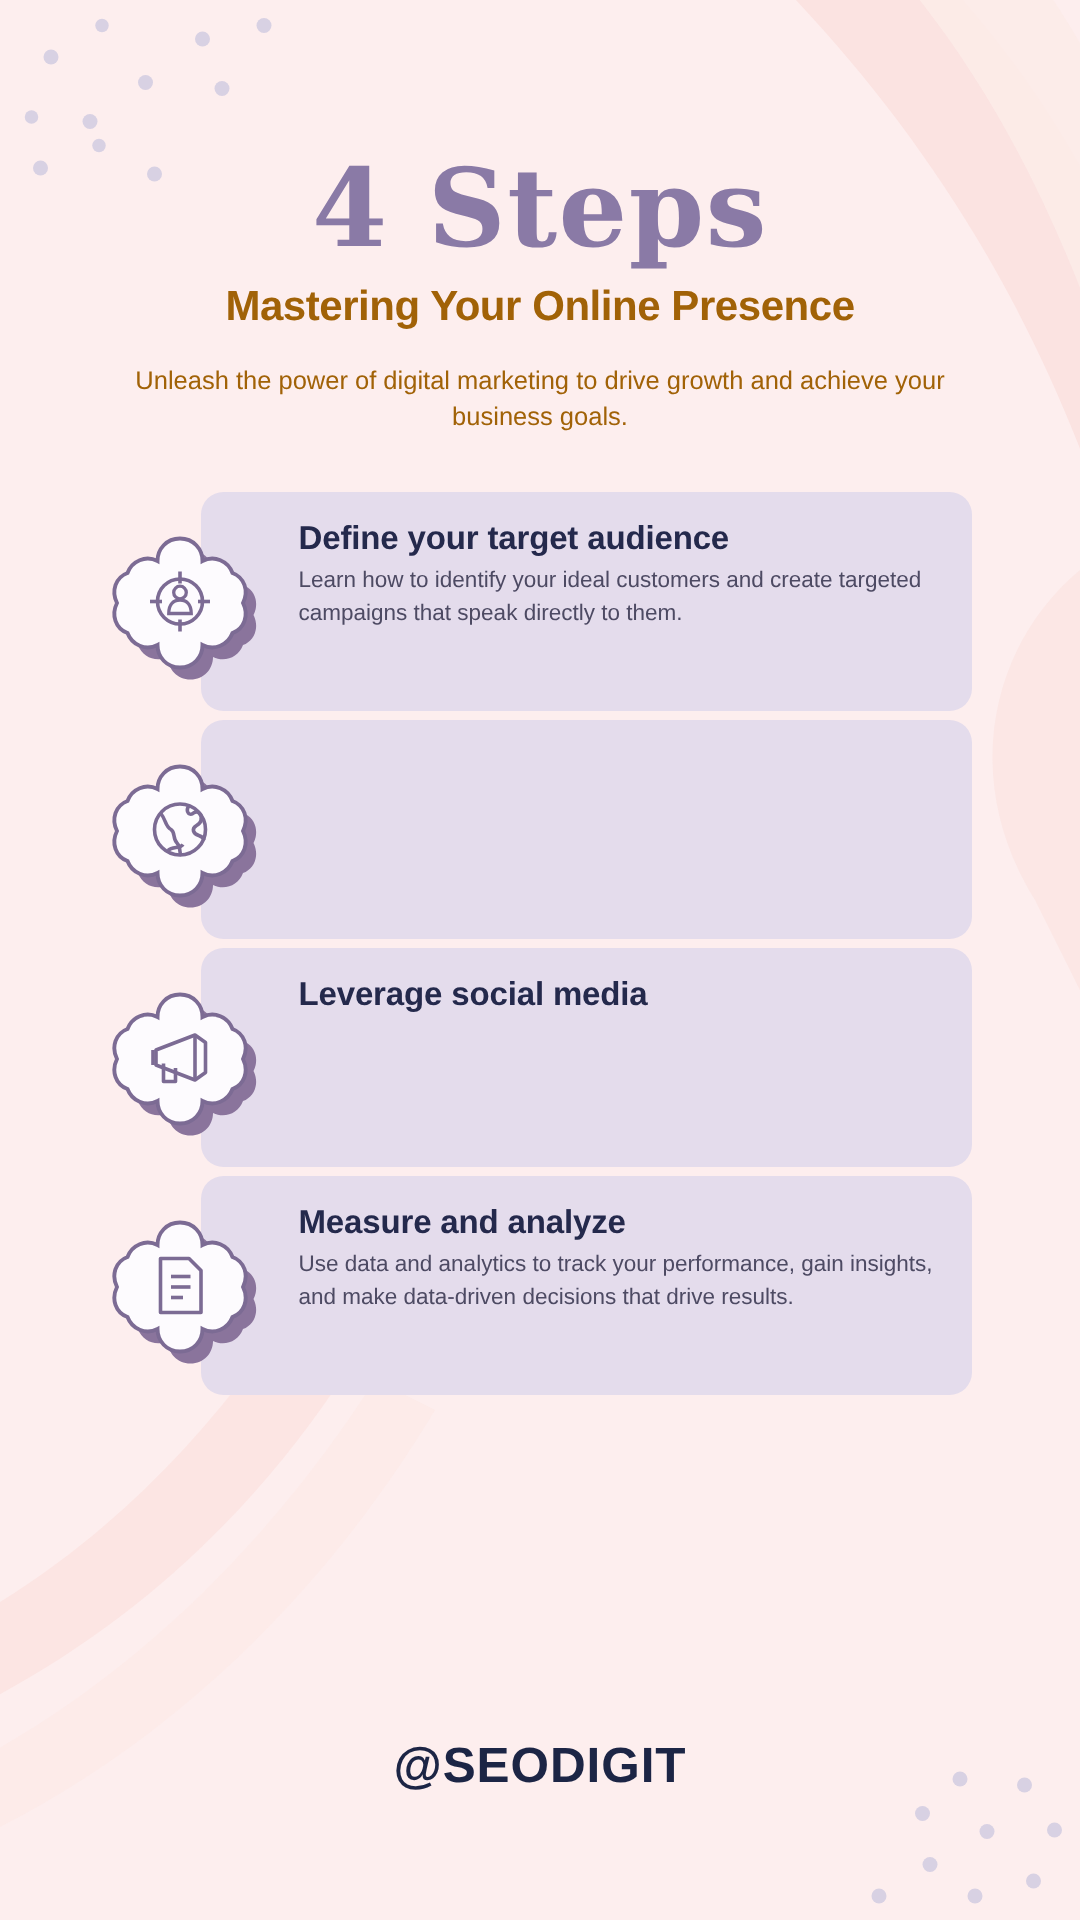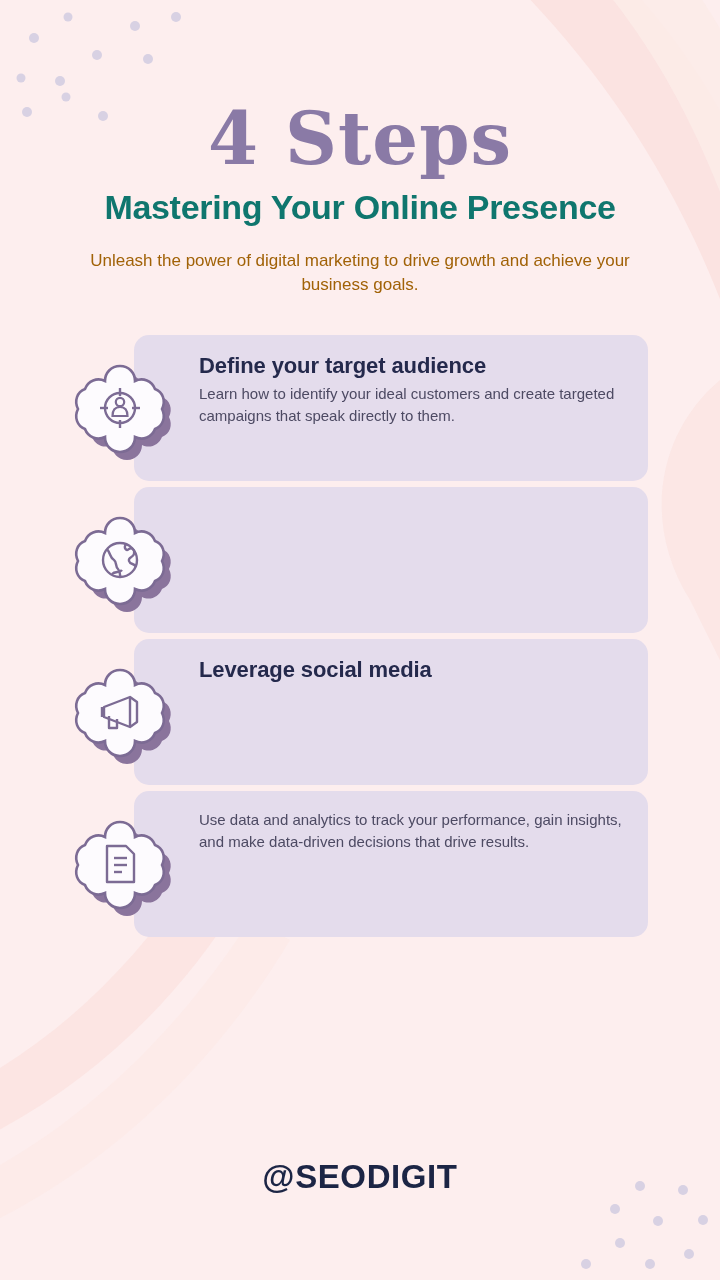--- a/index.html
+++ b/index.html
@@ -22,24 +22,24 @@
   .script-title{
     font-family:"DejaVu Serif", serif;
     font-weight:700;
     font-size:72px;
     line-height:0.96;
     color:#8a7aa6;
     letter-spacing:1px;
   }
   .main-title{
     margin-top:14px;
-    font-size:34px;
+    font-size:28px;
     font-weight:bold;
     line-height:1.18;
-    color:#0f766e;
+    color:#a16207;
     letter-spacing:-0.3px;
     padding:0 58px;
   }
   .subtitle{
     margin-top:22px;
     font-size:17px;
     line-height:1.42;
     color:#a16207;
     padding:0 56px;
   }
@@ -234,20 +234,21 @@
             <g stroke="#7c6b94" stroke-width="2.4" fill="none" stroke-linejoin="round">
               <path d="M30 26 L49 26 L57 34 L57 62 L30 62 Z"></path>
               <line x1="37" y1="38" x2="50" y2="38"></line>
               <line x1="37" y1="45" x2="50" y2="45"></line>
               <line x1="37" y1="52" x2="45" y2="52"></line>
             </g>
           </g>
         </svg>
       </div>
       <div class="step-body">
+        <div class="step-title">Measure and analyze</div>
         <div class="step-desc">Use data and analytics to track your performance, gain insights, and make data-driven decisions that drive results.</div>
       </div>
     </div>
 
   </div>
 
   <div class="footer">
     <div class="handle">@SEODIGIT</div>
   </div>
 

